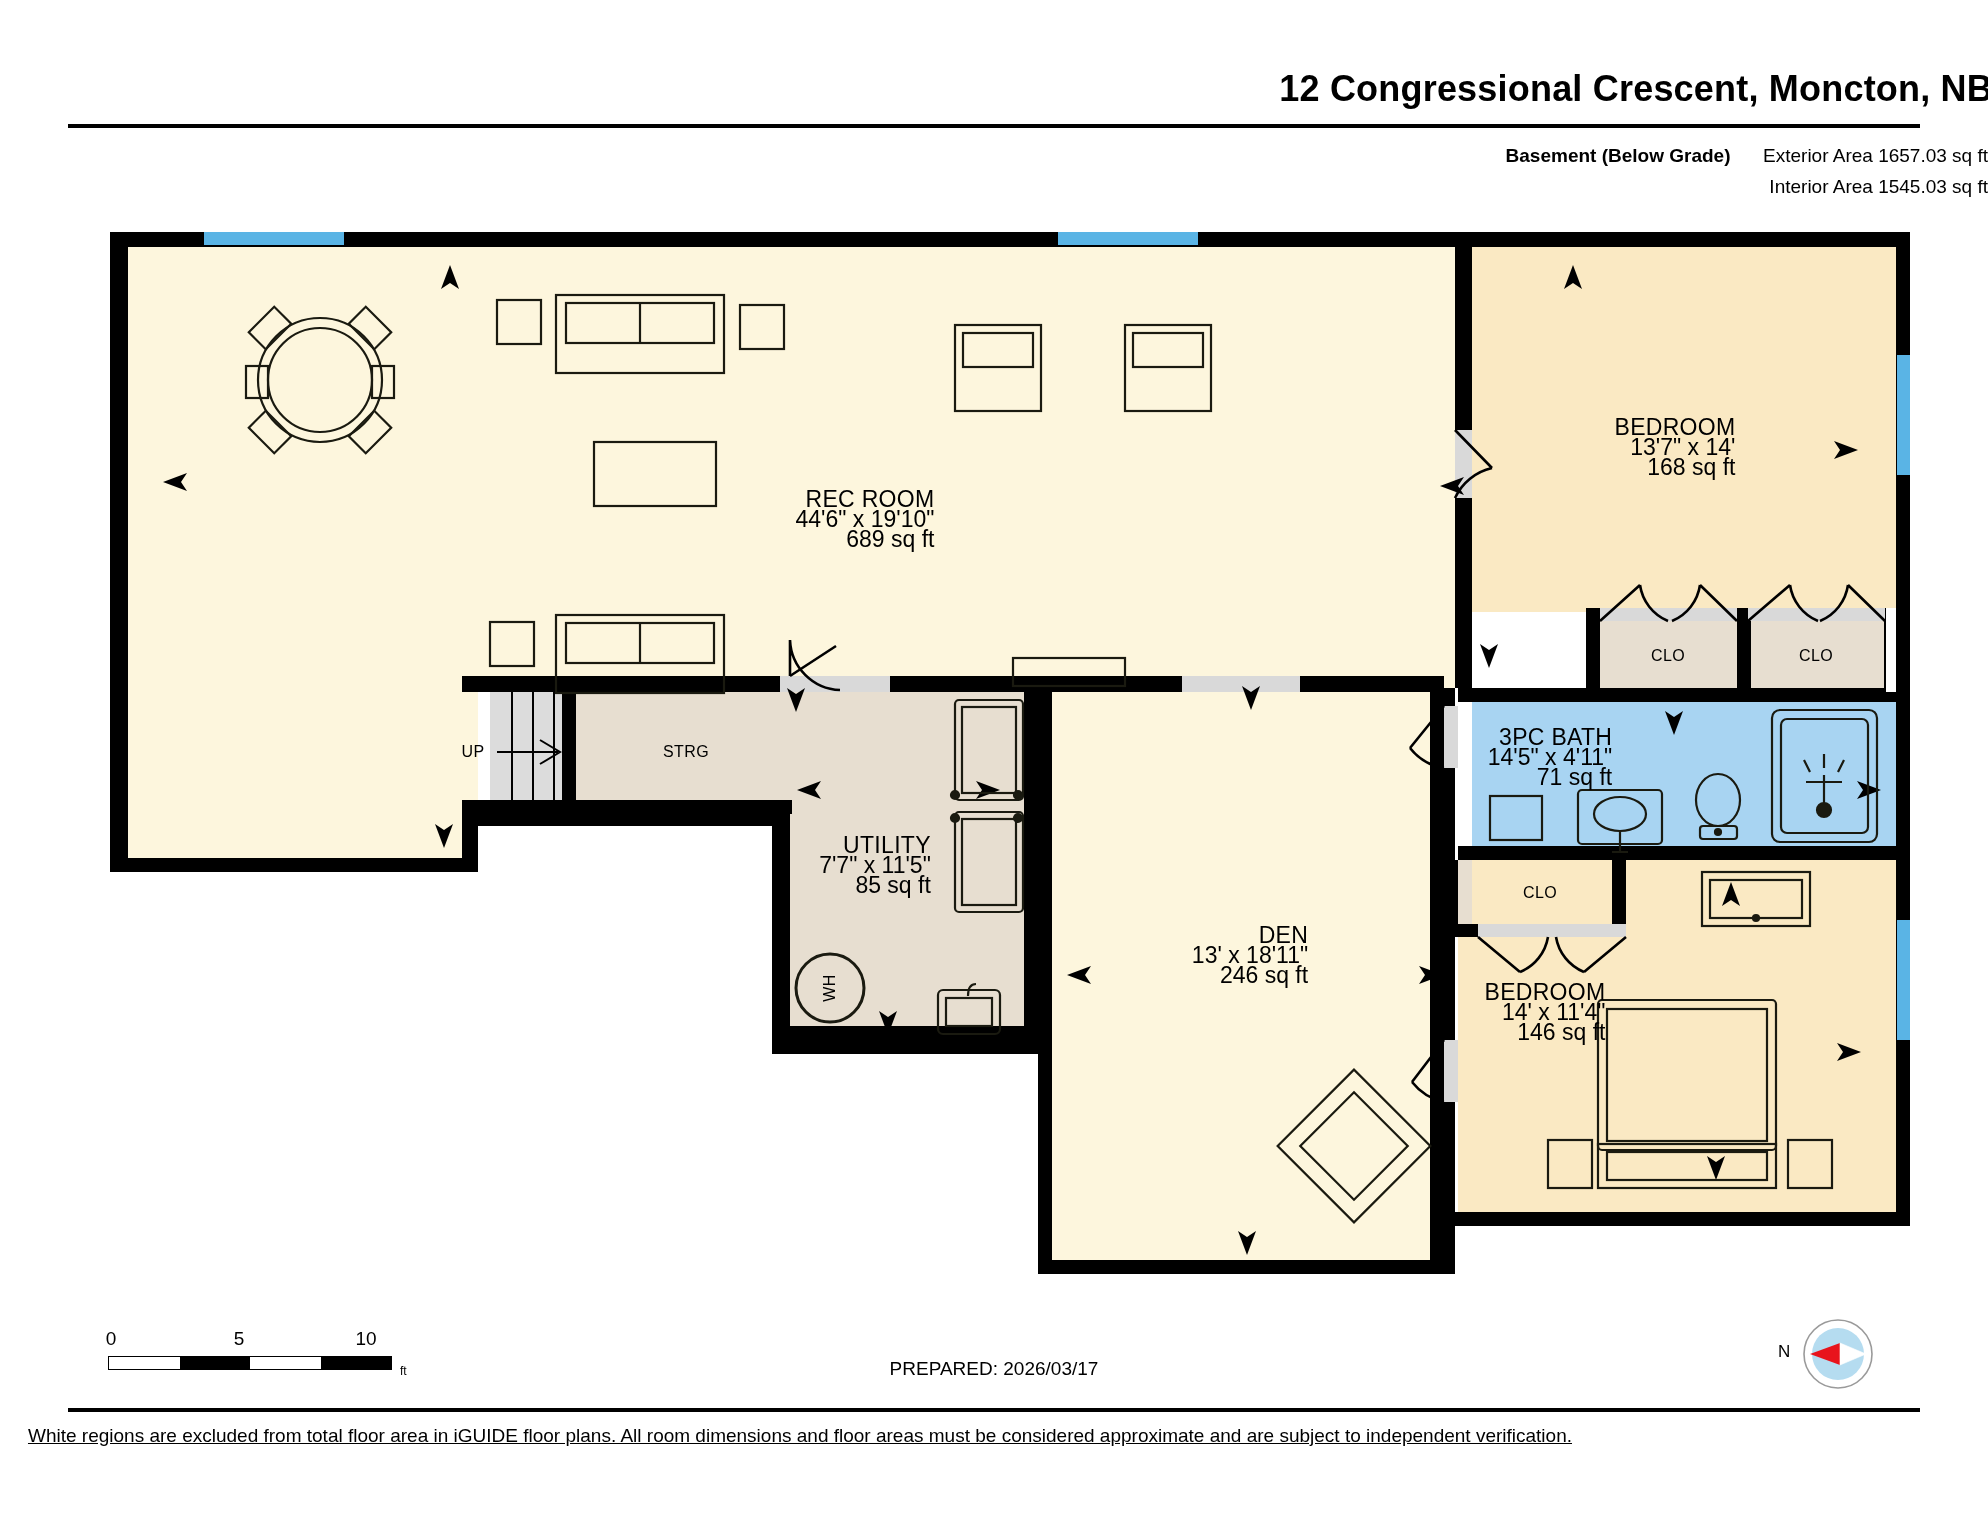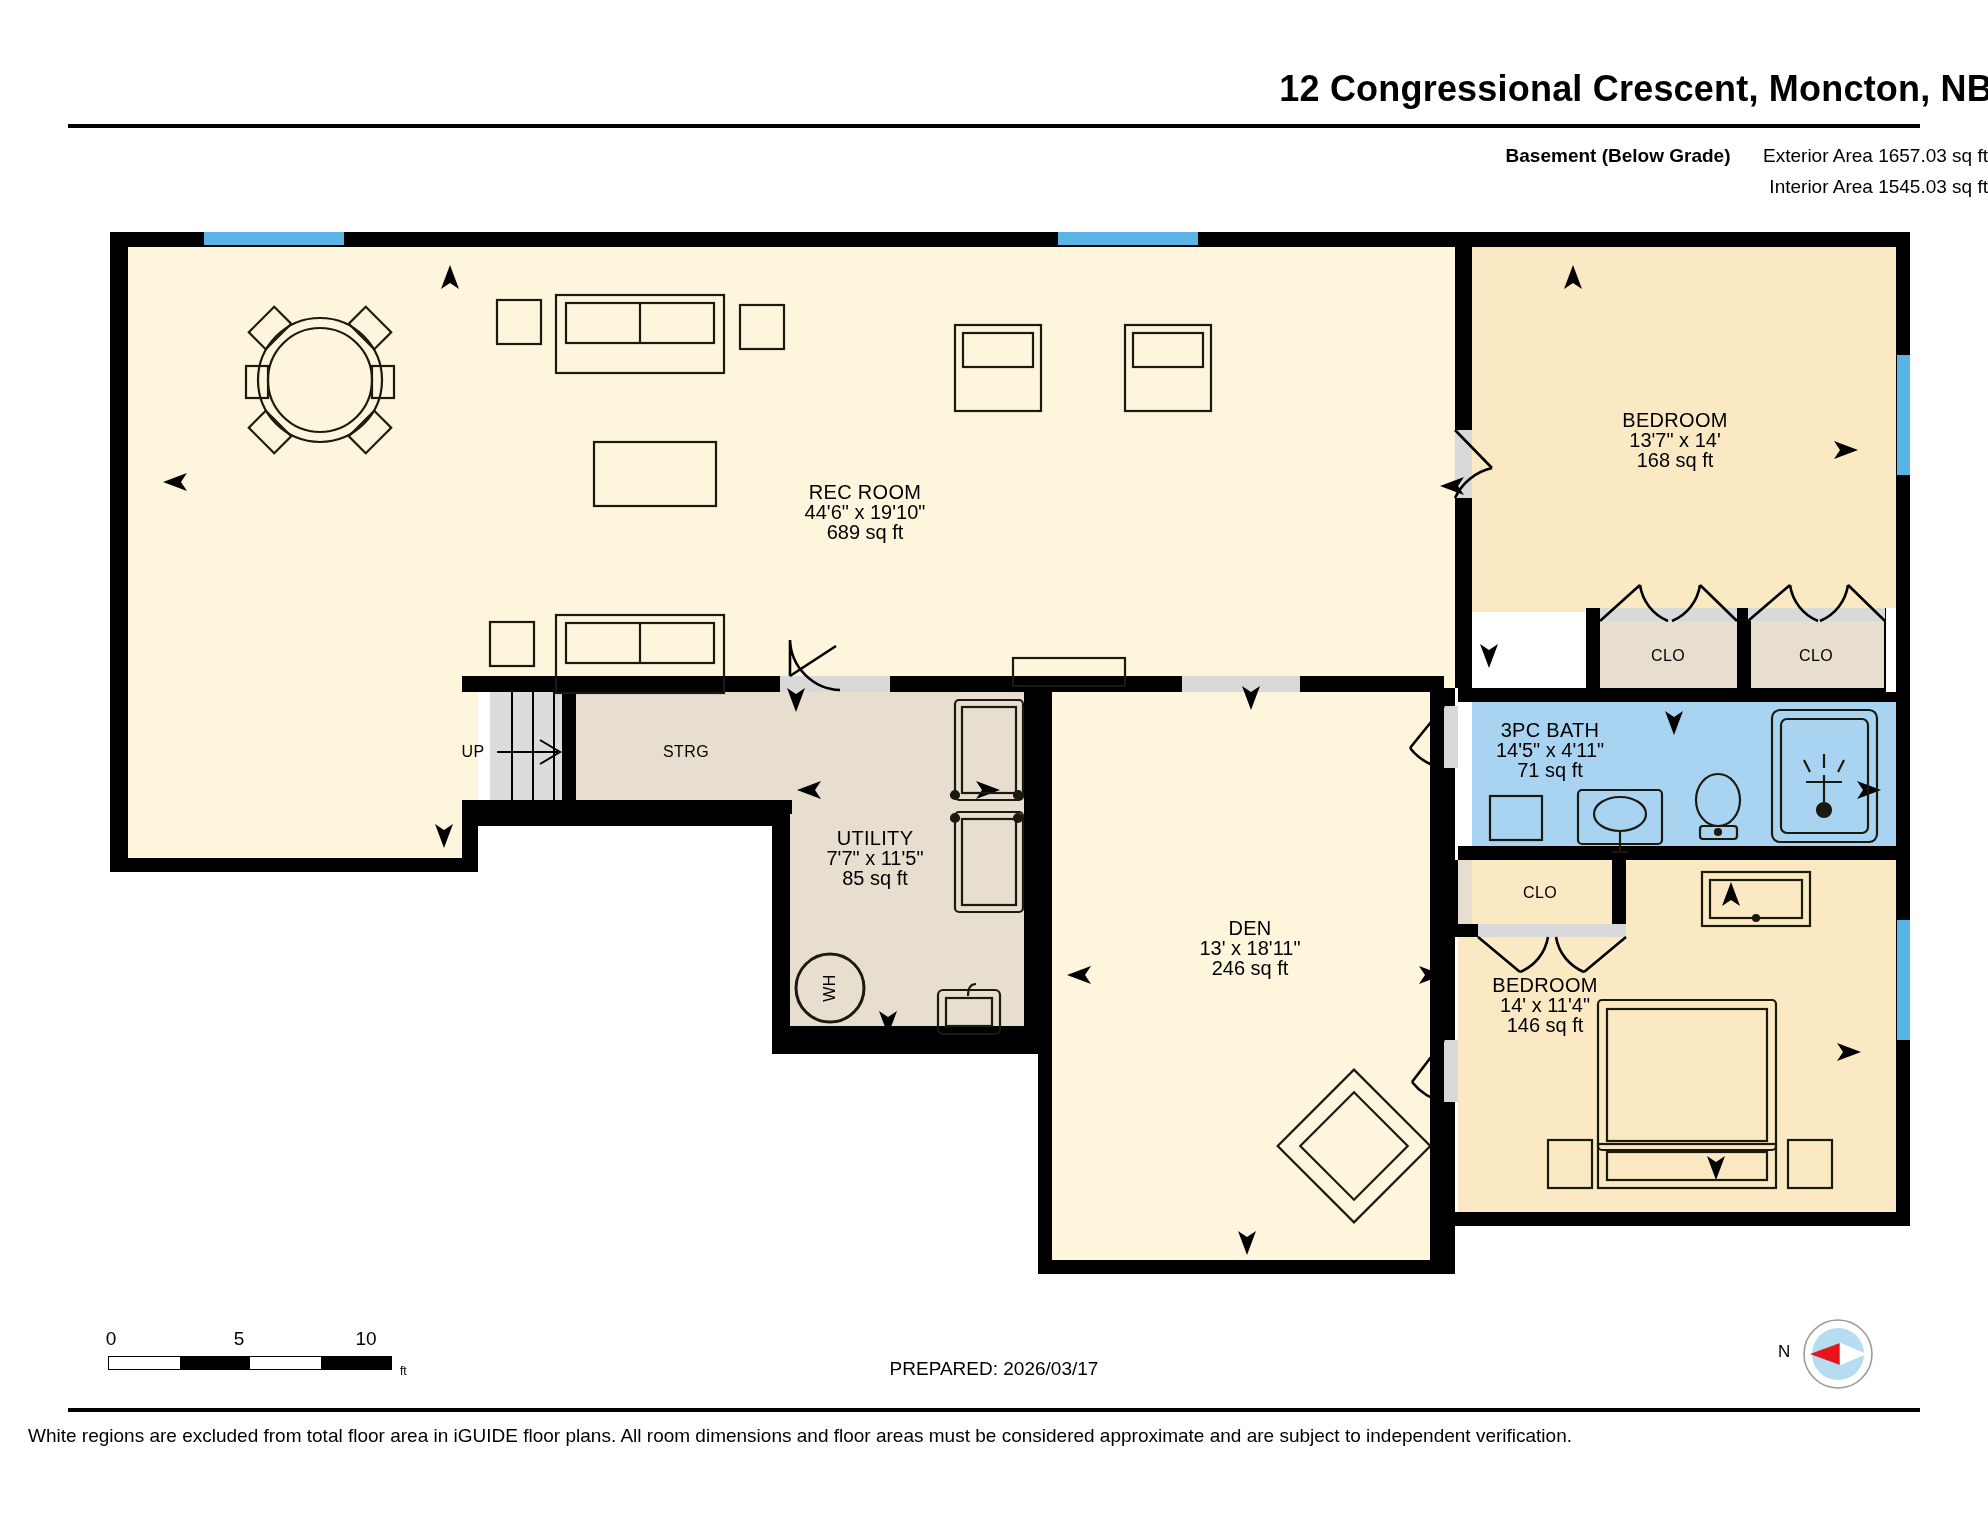--- a/index.html
+++ b/index.html
@@ -108,45 +108,47 @@
     height: 4px;
     background: #000;
   }
   #disclaimer {
     position: absolute;
     top: 1425px;
     left: 0;
     width: 1600px;
     text-align: center;
     font-size: 19px;
+    text-decoration: underline;
   }
 
   
   #compass {
     position: absolute;
     left: 1800px;
     top: 1316px;
     width: 76px;
     height: 76px;
   }
   #compass .n-label {
     position: absolute;
     left: -22px;
     top: 26px;
     font-size: 17px;
   }
 
   
   .room-label {
     position: absolute;
-    text-align: center;
-    font-size: 20px;
+    text-align: right;
+    font-size: 23px;
     line-height: 20px;
     white-space: nowrap;
     transform: translateX(-50%);
+    margin-top: 7px;
   }
   .room-label .rl-name { letter-spacing: 0.3px; }
   .small-label {
     position: absolute;
     font-size: 16px;
     text-align: center;
     transform: translate(-50%, -50%);
     white-space: nowrap;
     letter-spacing: 0.4px;
   }

